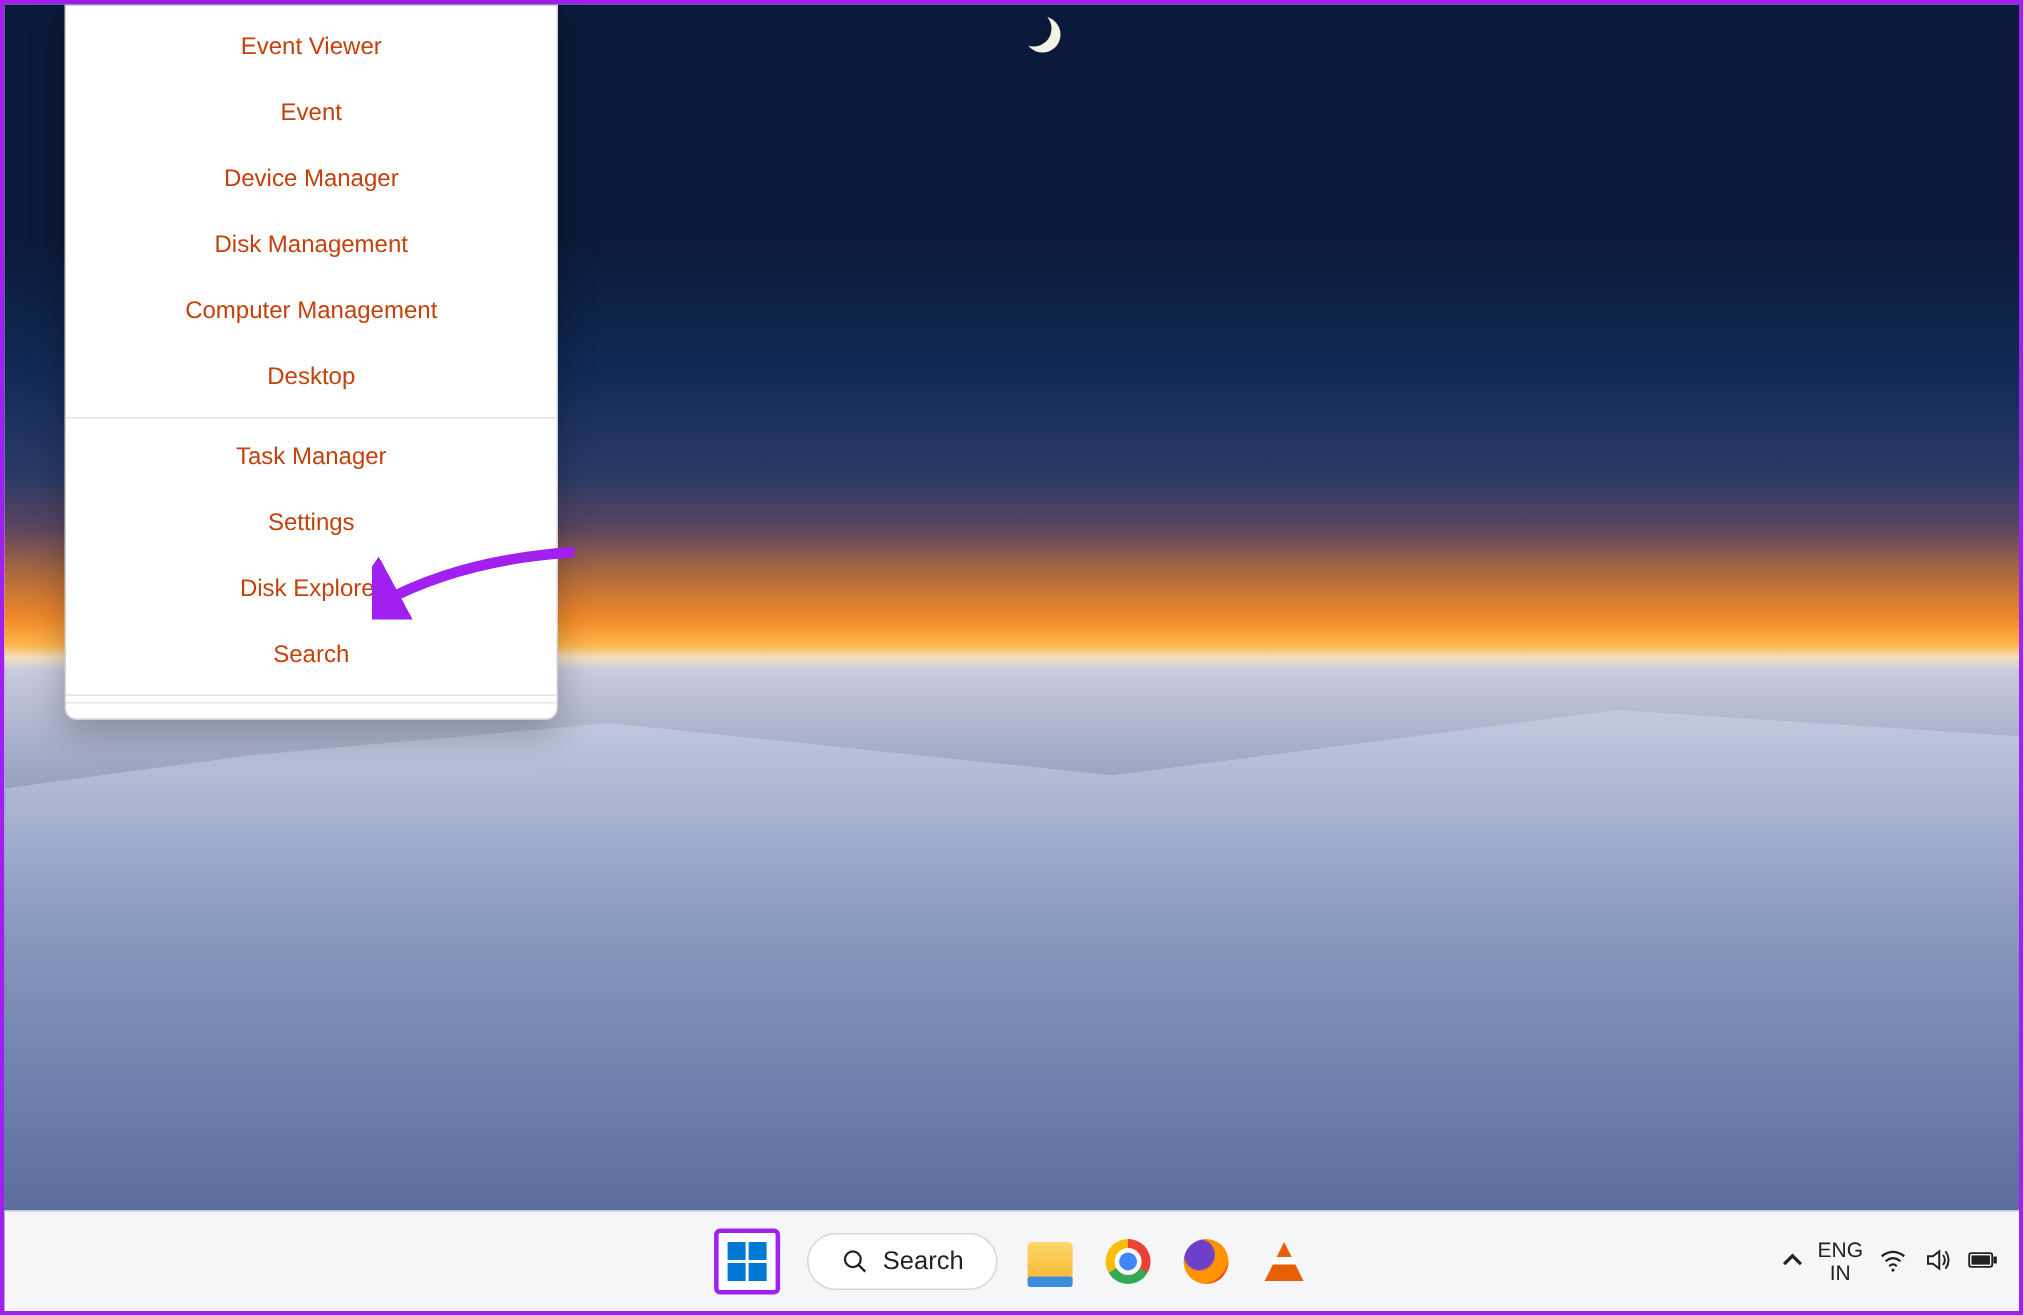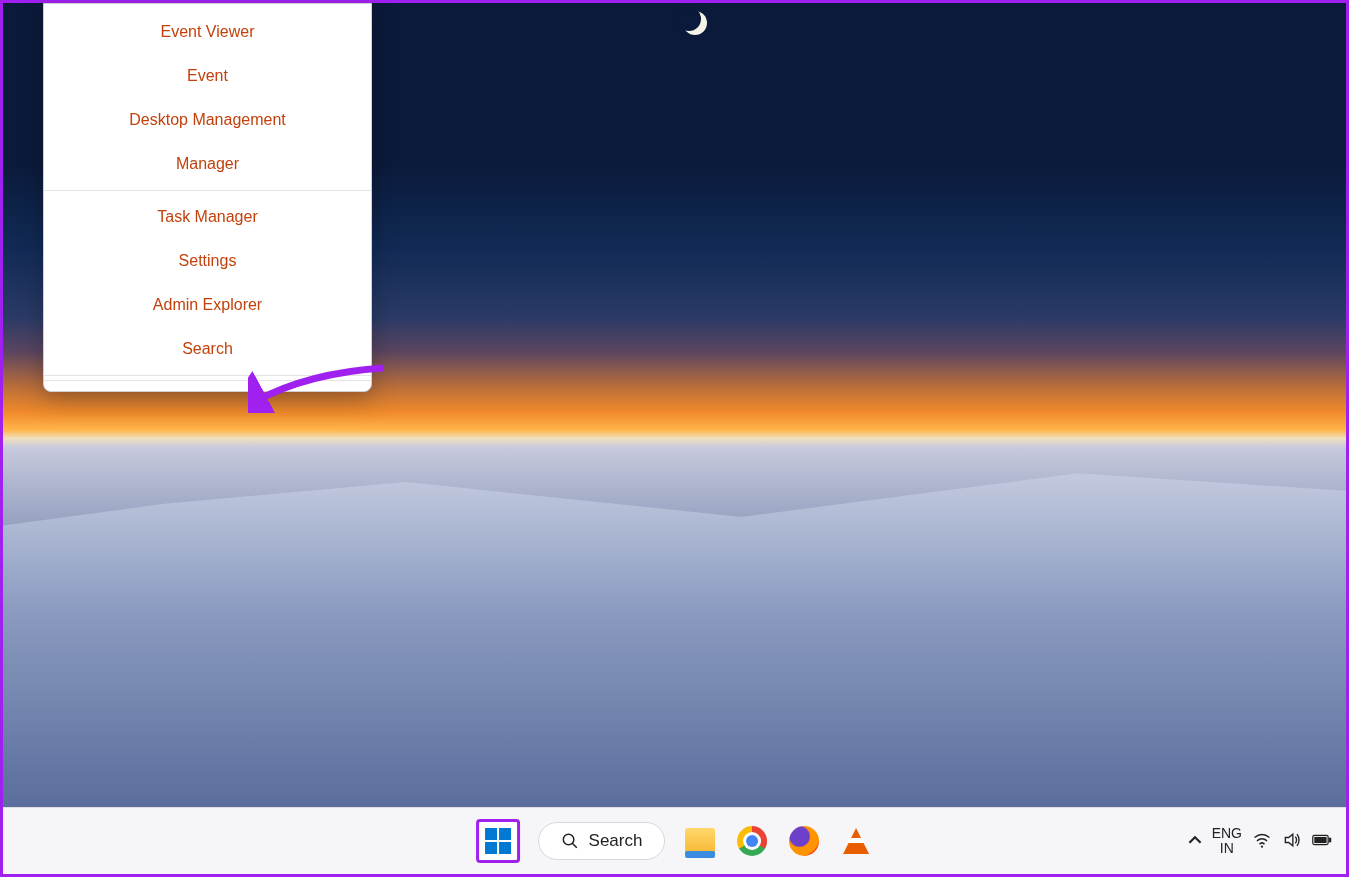--- a/index.html
+++ b/index.html
@@ -49,34 +49,40 @@
   </div>
 
   <div class="menu" id="winx-menu">
       <div class="menu-item">
         <span>Event Viewer</span>
       </div>
       <div class="menu-item">
         <span>Event</span>
       </div>
       <div class="menu-item">
-        <span>Desktop Management</span>
+        <span>Device Manager</span>
       </div>
       <div class="menu-item">
-        <span>Manager</span>
+        <span>Disk Management</span>
+      </div>
+      <div class="menu-item">
+        <span>Computer Management</span>
+      </div>
+      <div class="menu-item">
+        <span>Desktop</span>
       </div>
       <div class="menu-sep"></div>
       <div class="menu-item">
         <span>Task Manager</span>
       </div>
       <div class="menu-item">
         <span>Settings</span>
       </div>
       <div class="menu-item">
-        <span>Admin Explorer</span>
+        <span>Disk Explorer</span>
       </div>
       <div class="menu-item">
         <span>Search</span>
       </div>
       <div class="menu-sep"></div>
       <div class="menu-sep"></div>
     </div>
 
   <div class="arrow">
     <svg viewBox="0 0 140 50">

